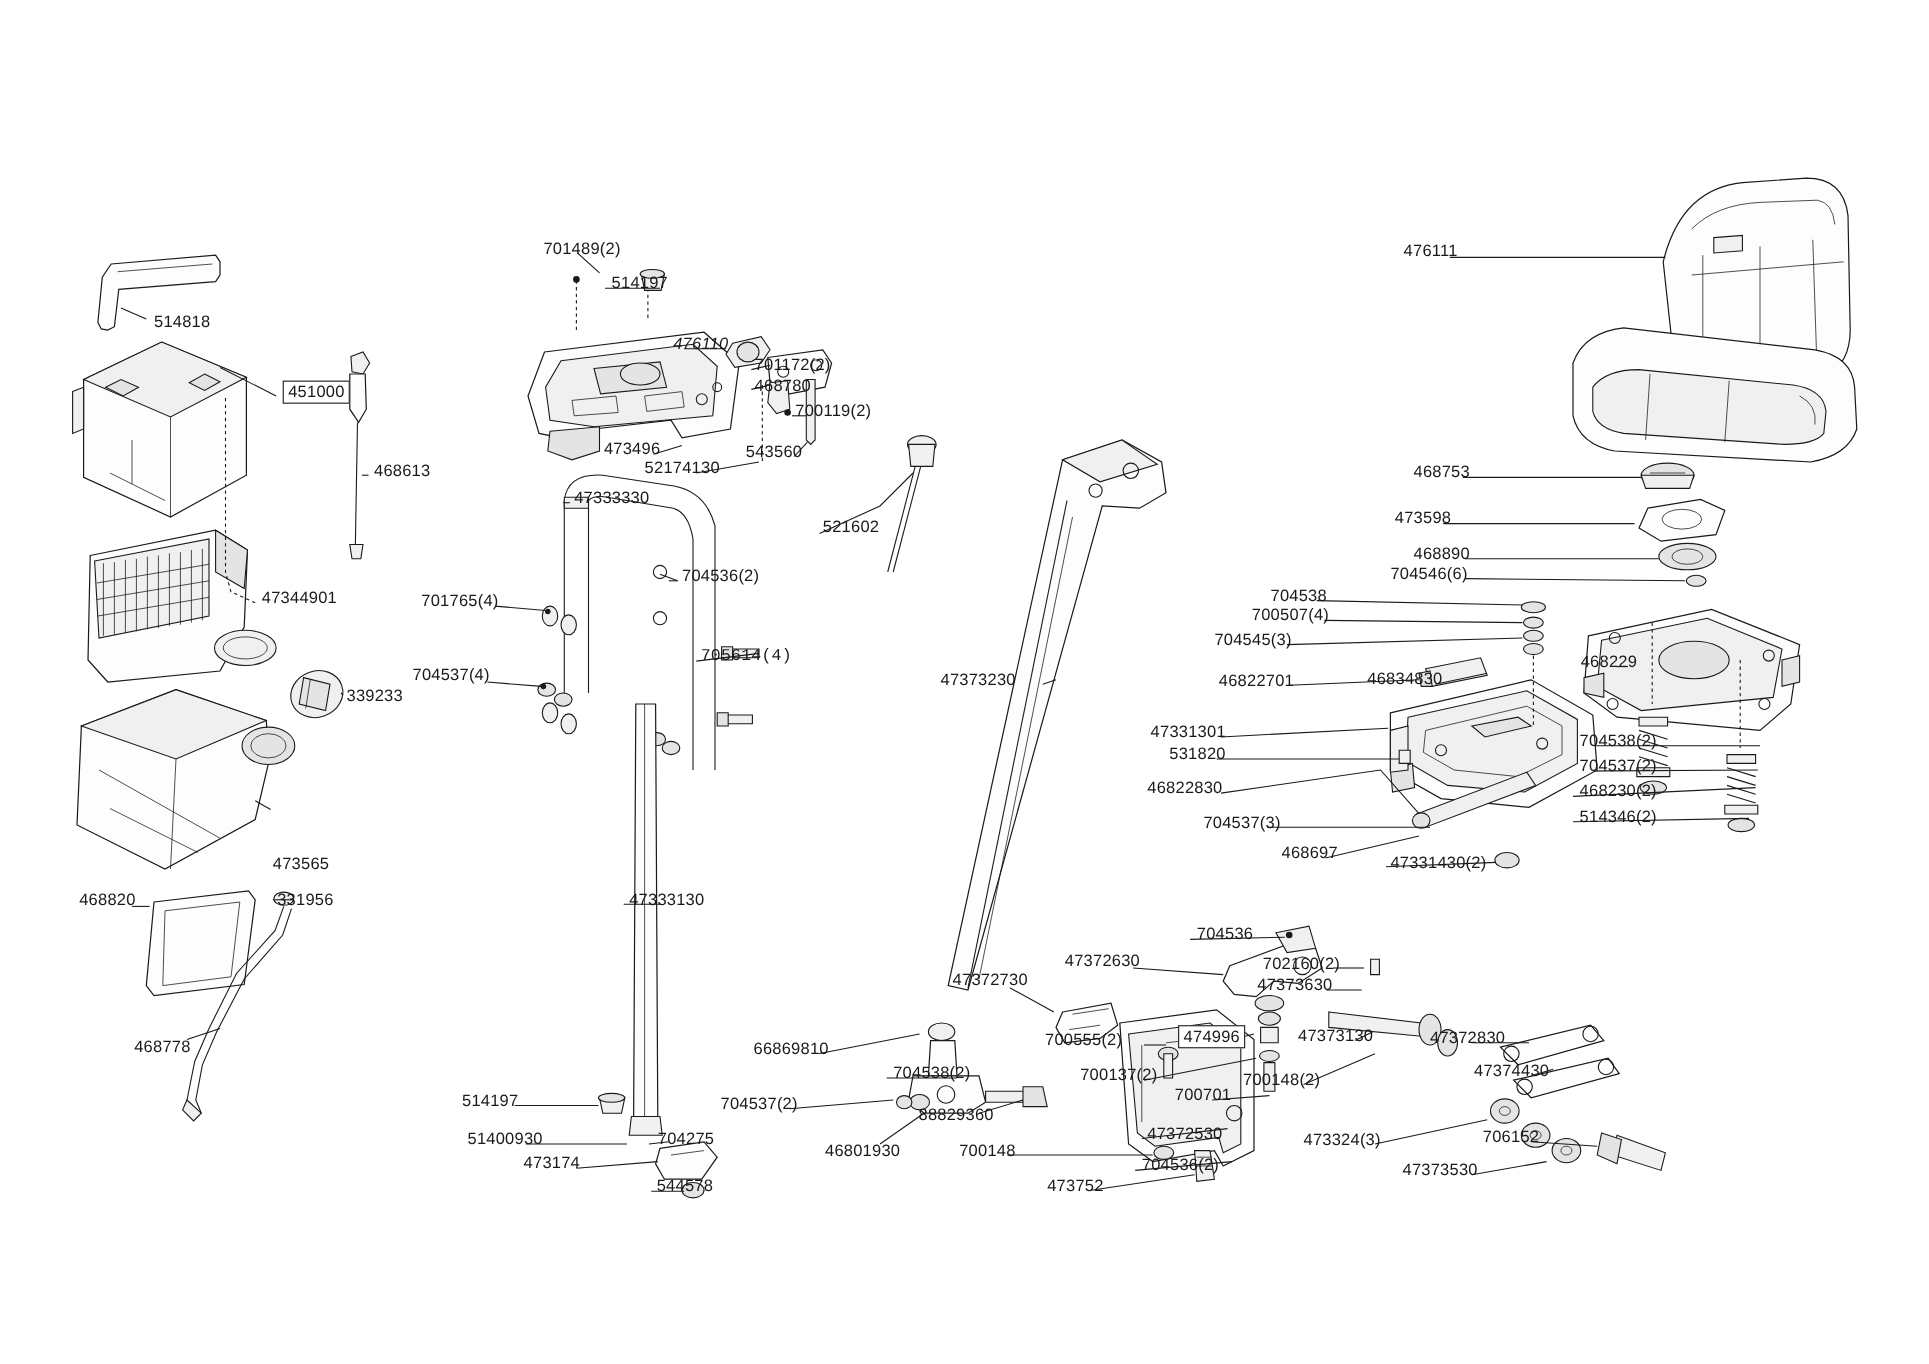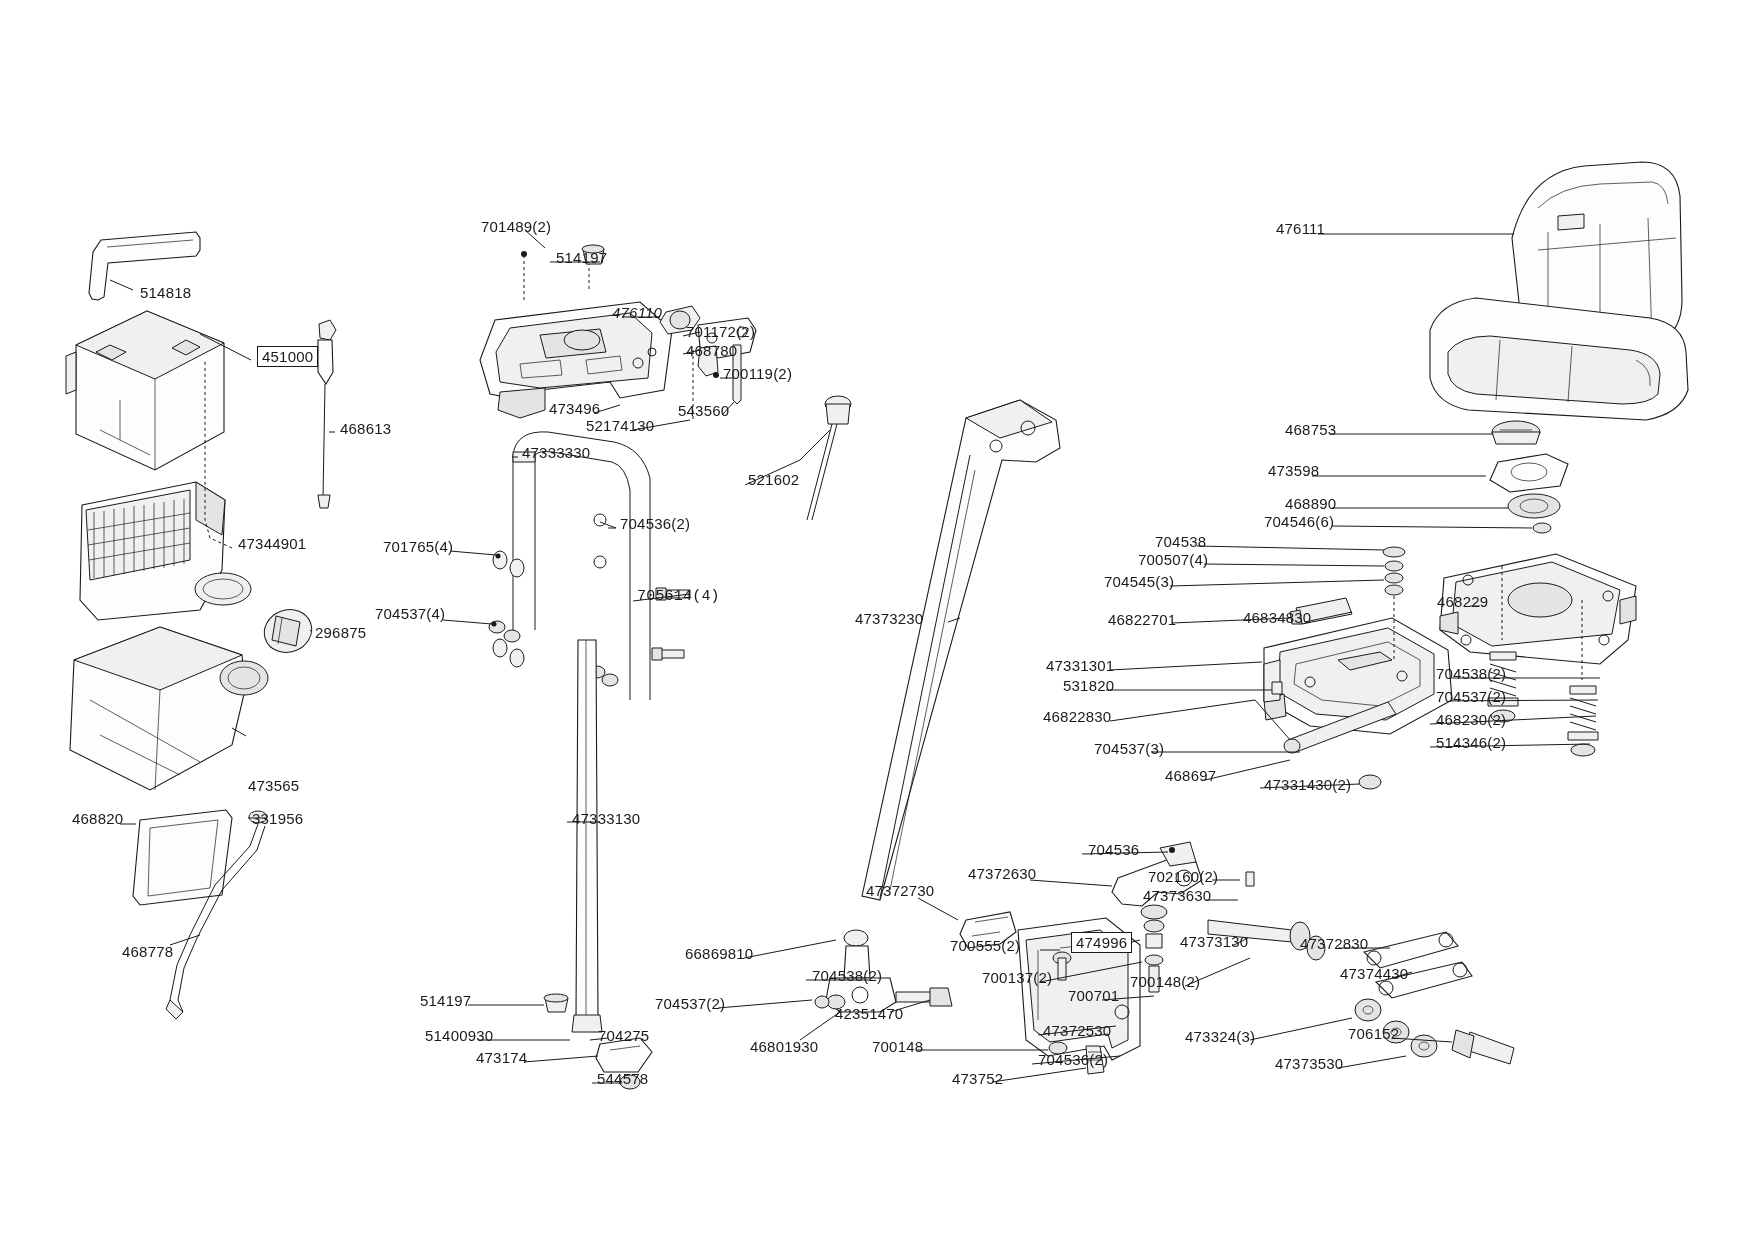--- a/index.html
+++ b/index.html
@@ -500,27 +500,27 @@
   <path class="ln" d="M1204 564 L1384 566"></path>
   <path class="ln" d="M1170 586 L1384 580"></path>
 
 </svg>
 
 <div>
   <div class="label" style="left:140px; top:285px;">514818</div>
   <div class="label boxed" style="left:257px; top:346px;">451000</div>
   <div class="label" style="left:340px; top:421px;">468613</div>
   <div class="label" style="left:238px; top:536px;">47344901</div>
-  <div class="label" style="left:315px; top:625px;">296875</div>
+  <div class="label" style="left:315px; top:625px;">339233</div>
   <div class="label" style="left:248px; top:733px;margin-top:45px;">473565</div>
   <div class="label" style="left:72px; top:811px;">468820</div>
   <div class="label" style="left:252px; top:811px;">331956</div>
   <div class="label" style="left:122px; top:944px;">468778</div>
 
-  <div class="label" style="left:481px; top:219px;">701489(2)</div>
+  <div class="label" style="left:494px; top:219px;">701489(2)</div>
   <div class="label" style="left:556px; top:250px;">514197</div>
   <div class="label" style="left:612px; top:305px;font-style:italic;">476110</div>
   <div class="label" style="left:686px; top:324px;">701172(2)</div>
   <div class="label" style="left:686px; top:343px;">468780</div>
   <div class="label" style="left:723px; top:366px;">700119(2)</div>
   <div class="label" style="left:678px; top:403px;">543560</div>
   <div class="label" style="left:549px; top:401px;">473496</div>
   <div class="label" style="left:586px; top:418px;">52174130</div>
   <div class="label" style="left:522px; top:445px;">47333330</div>
   <div class="label" style="left:748px; top:472px;">521602</div>
@@ -532,21 +532,21 @@
   <div class="label" style="left:572px; top:811px;text-align:right;">47333130</div>
   <div class="label" style="left:420px; top:993px;">514197</div>
   <div class="label" style="left:425px; top:1028px;">51400930</div>
   <div class="label" style="left:598px; top:1028px;">704275</div>
   <div class="label" style="left:476px; top:1050px;">473174</div>
   <div class="label" style="left:597px; top:1071px;">544578</div>
 
   <div class="label" style="left:685px; top:946px;">66869810</div>
   <div class="label" style="left:812px; top:968px;">704538(2)</div>
   <div class="label" style="left:655px; top:996px;">704537(2)</div>
-  <div class="label" style="left:835px; top:1006px;">42351470</div>
+  <div class="label" style="left:835px; top:1006px;">88829360</div>
   <div class="label" style="left:750px; top:1039px;">46801930</div>
   <div class="label" style="left:866px; top:883px;">47372730</div>
   <div class="label" style="left:950px; top:938px;">700555(2)</div>
   <div class="label" style="left:982px; top:970px;">700137(2)</div>
   <div class="label" style="left:1068px; top:988px;">700701</div>
   <div class="label" style="left:872px; top:1039px;">700148</div>
   <div class="label" style="left:952px; top:1071px;">473752</div>
   <div class="label" style="left:1038px; top:1052px;">704536(2)</div>
   <div class="label" style="left:1043px; top:1023px;">47372530</div>
   <div class="label" style="left:968px; top:866px;">47372630</div>

